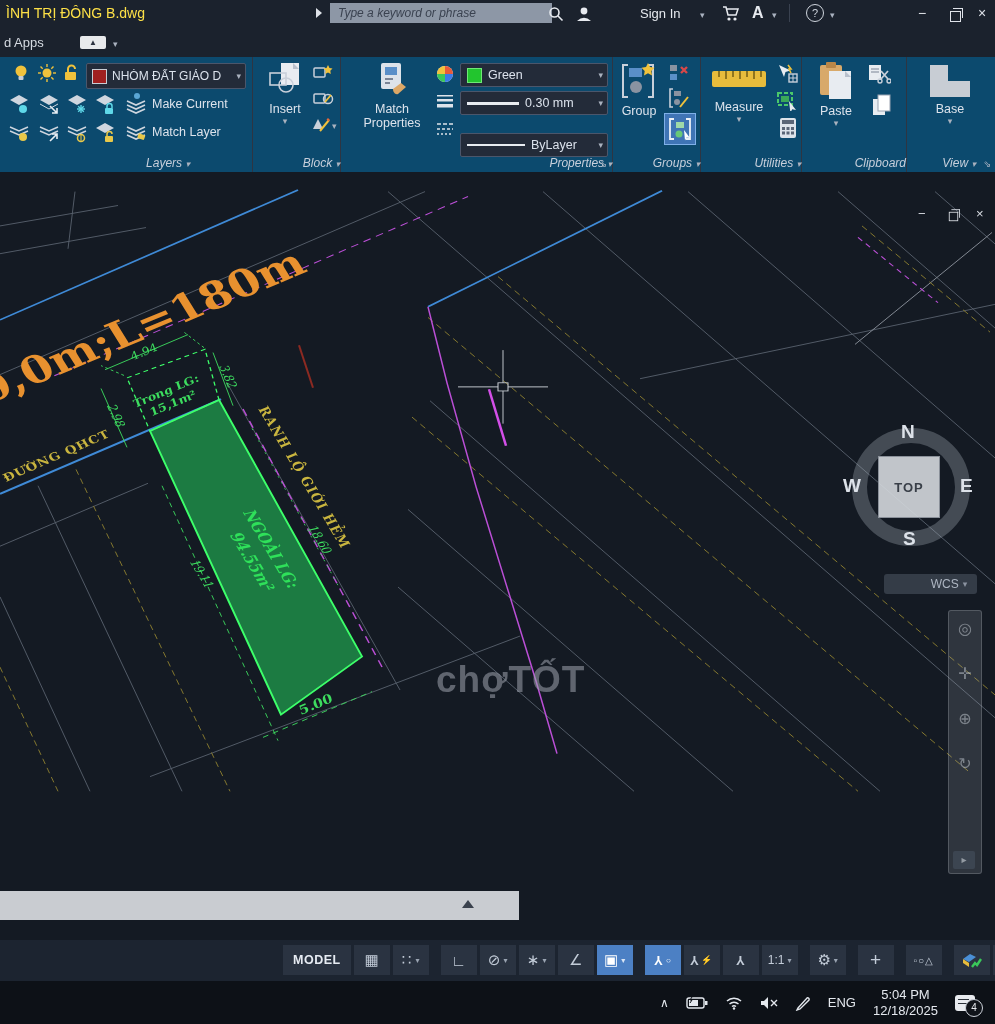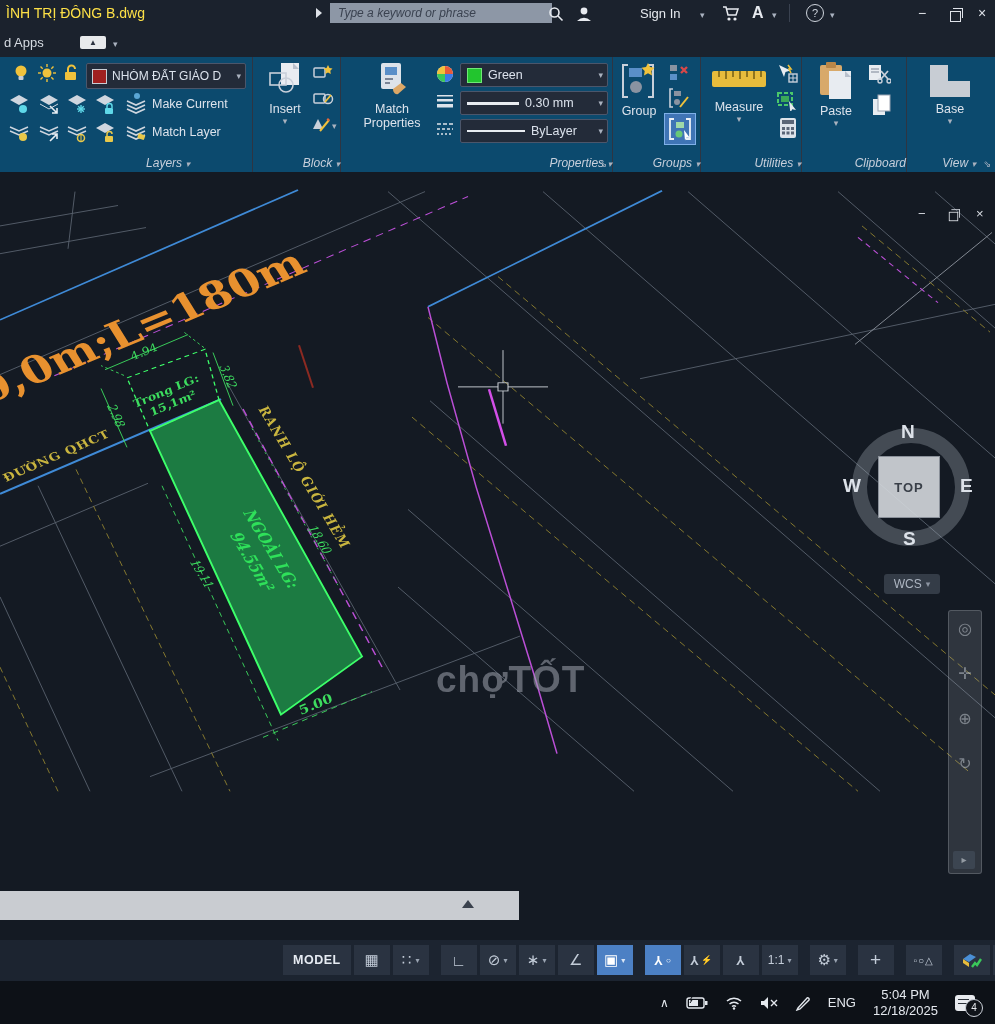--- a/index.html
+++ b/index.html
@@ -29,21 +29,21 @@
   .combo{position:absolute;background:#232b39;border:1px solid #4b566b;border-radius:2px;display:flex;align-items:center;color:#dbe2ec;font-size:12.5px;}
   .combo .caret{margin-left:auto;margin-right:4px;}
   .bigbtn{position:absolute;text-align:center;color:#dde3ec;font-size:12.5px;}
   .launcher{position:absolute;bottom:3px;font-size:9px;color:#aab3c2;}
   
   .canvas{left:0;top:172px;width:995px;height:768px;background:#141a23;}
   .wm{left:436px;top:487px;font-size:37px;font-weight:800;color:rgba(158,164,174,.55);letter-spacing:1px;}
   .vc-ring{left:852px;top:256px;width:88px;height:88px;border-radius:50%;border:15px solid rgba(168,175,186,.33);}
   .vc-letter{color:#dde2e9;font-size:19px;font-weight:bold;}
   .vc-face{left:878px;top:284px;width:60px;height:60px;background:rgba(212,216,221,.9);border:1px solid #8a9099;display:flex;align-items:center;justify-content:center;font-size:13px;font-weight:bold;color:#393f48;letter-spacing:1px;}
-  .wcs{left:884px;top:402px;width:56px;height:20px;background:rgba(130,140,155,.3);border-radius:3px;color:#aeb6c2;font-size:12px;display:flex;align-items:center;justify-content:center;gap:4px;}
+  .wcs{left:884px;top:402px;width:56px;height:20px;background:rgba(130,140,155,.3);border-radius:3px;color:#aeb6c2;font-size:12px;display:flex;align-items:center;justify-content:center;gap:4px;padding-left:37px;}
   .navbar{left:948px;top:438px;width:32px;height:254px;background:rgba(170,178,190,.18);border:1px solid rgba(190,196,205,.25);border-radius:3px;display:flex;flex-direction:column;align-items:center;padding-top:8px;gap:26px;color:rgba(218,223,230,.45);font-size:16px;}
   .navfoot{position:absolute;bottom:4px;left:4px;width:22px;height:18px;background:rgba(70,80,95,.6);border-radius:2px;color:rgba(220,225,232,.55);font-size:10px;text-align:center;line-height:18px;}
   .dwinbtn{color:#d8dce2;font-size:13px;top:34px;}
   .cmdbar{left:0;top:719px;width:519px;height:29px;background:#c9ccd1;}
   .cmdbar .up{position:absolute;left:462px;top:9px;width:0;height:0;border-bottom:8px solid #3a414d;border-left:6px solid transparent;border-right:6px solid transparent;}
   
   .statusbar{left:0;top:940px;width:995px;height:41px;background:#1c2430;display:flex;align-items:center;}
   .sbwrap{position:absolute;left:283px;top:5px;display:flex;align-items:center;gap:3px;}
   .sb{height:30px;min-width:26px;background:#2a3341;color:#c3ccd8;display:flex;align-items:center;justify-content:center;font-size:15px;gap:3px;padding:0 5px;}
   .sb.blue{background:#4c80c4;color:#fff;}
@@ -256,21 +256,21 @@
         <span>0.30 mm</span>
         <span class="caret">▾</span>
       </div>
       <svg class="abs" style="left:96px;top:64px" width="18" height="18" viewBox="0 0 18 18">
           <g stroke="#dde3ea" stroke-width="1.5">
             <line x1="1" y1="3" x2="17" y2="3" stroke-dasharray="4 2"></line>
             <line x1="1" y1="8" x2="17" y2="8" stroke-dasharray="3 2"></line>
             <line x1="1" y1="13" x2="17" y2="13" stroke-dasharray="2 2"></line>
           </g>
         </svg>
-      <div class="combo" style="left:120px;top:62px;width:146px;height:22px">
+      <div class="combo" style="left:120px;top:76px;width:146px;height:22px">
         <span style="display:inline-block;width:58px;height:1.5px;background:#e8ecf1;margin:0 6px"></span>
         <span>ByLayer</span>
         <span class="caret">▾</span>
       </div>
       <div class="plabel"><span>Properties</span> <span class="caret">▾</span></div>
       <div class="launcher" style="right:5px">⇘</div>
     </div>
 
     <div class="panel" style="left:612px;width:88px">
       <div class="bigbtn" style="left:4px;top:4px;width:46px">

